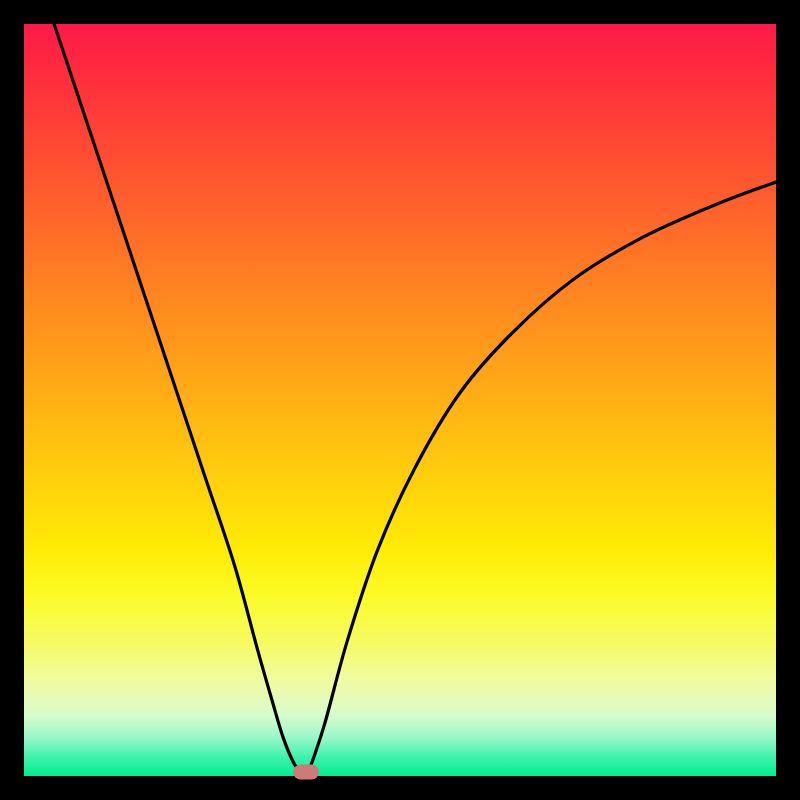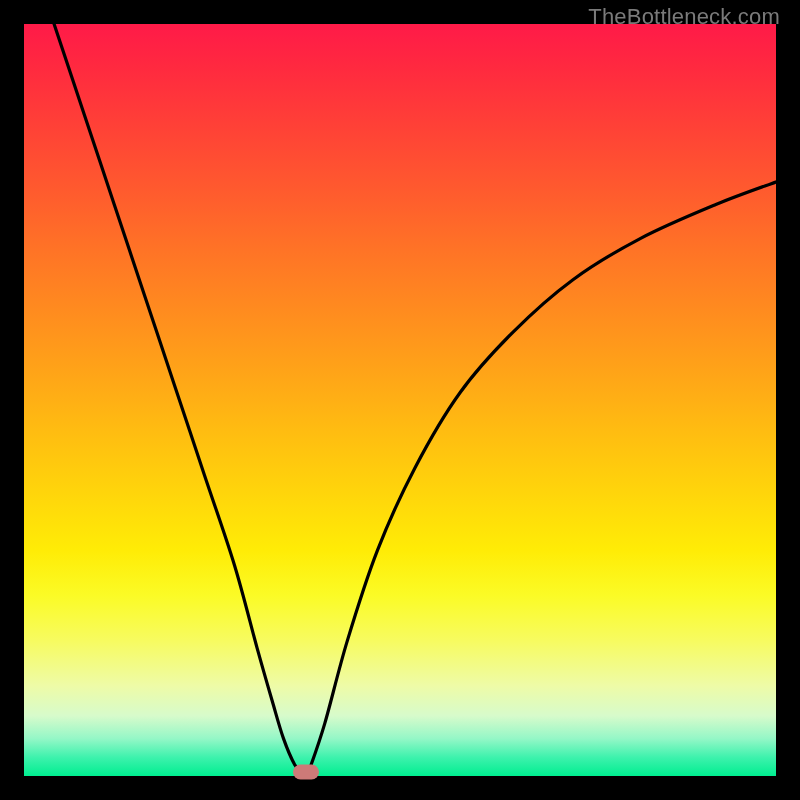--- a/index.html
+++ b/index.html
@@ -63,21 +63,20 @@
     background: #cd7a78;
     border-radius: 8px;
     transform: translate(-50%, -50%);
   }
 </style>
 </head>
 <body>
 
 <div class="outer">
 
-  <div class="watermark">TheBottleneck.com</div>
 
   <div class="plot-area">
     <div class="gradient-bg"></div>
 
     <svg class="curve" viewBox="0 0 752 752" preserveAspectRatio="none">
       <path id="curve-path" fill="none" stroke="#000" stroke-width="3.2" stroke-linecap="round" stroke-linejoin="round" d="M 30.08 0.00 C 35.09 15.04, 50.13 60.16, 60.16 90.24 C 70.19 120.32, 80.21 150.40, 90.24 180.48 C 100.27 210.56, 110.29 240.64, 120.32 270.72 C 130.35 300.80, 140.37 330.88, 150.40 360.96 C 160.43 391.04, 170.45 421.12, 180.48 451.20 C 190.51 481.28, 201.79 512.61, 210.56 541.44 C 219.33 570.27, 226.85 601.60, 233.12 624.16 C 239.39 646.72, 243.77 661.76, 248.16 676.80 C 252.55 691.84, 255.68 703.75, 259.44 714.40 C 263.20 725.05, 267.59 735.08, 270.72 740.72 C 273.85 746.36, 276.36 746.36, 278.24 748.24 C 280.12 750.12, 280.75 752.63, 282.00 752.00 C 283.25 751.37, 282.63 753.25, 285.76 744.48 C 288.89 735.71, 294.53 720.67, 300.80 699.36 C 307.07 678.05, 314.59 645.47, 323.36 616.64 C 332.13 587.81, 342.16 555.23, 353.44 526.40 C 364.72 497.57, 377.25 470.00, 391.04 443.68 C 404.83 417.36, 419.87 391.04, 436.16 368.48 C 452.45 345.92, 470.00 327.12, 488.80 308.32 C 507.60 289.52, 527.65 271.35, 548.96 255.68 C 570.27 240.01, 592.83 226.85, 616.64 214.32 C 640.45 201.79, 669.28 189.88, 691.84 180.48 C 714.40 171.08, 741.97 161.68, 752.00 157.92"></path>
     </svg>
 
     <div id="min-marker" class="minimum-marker" style="left: 282px; top: 748px;"></div>
   </div>

